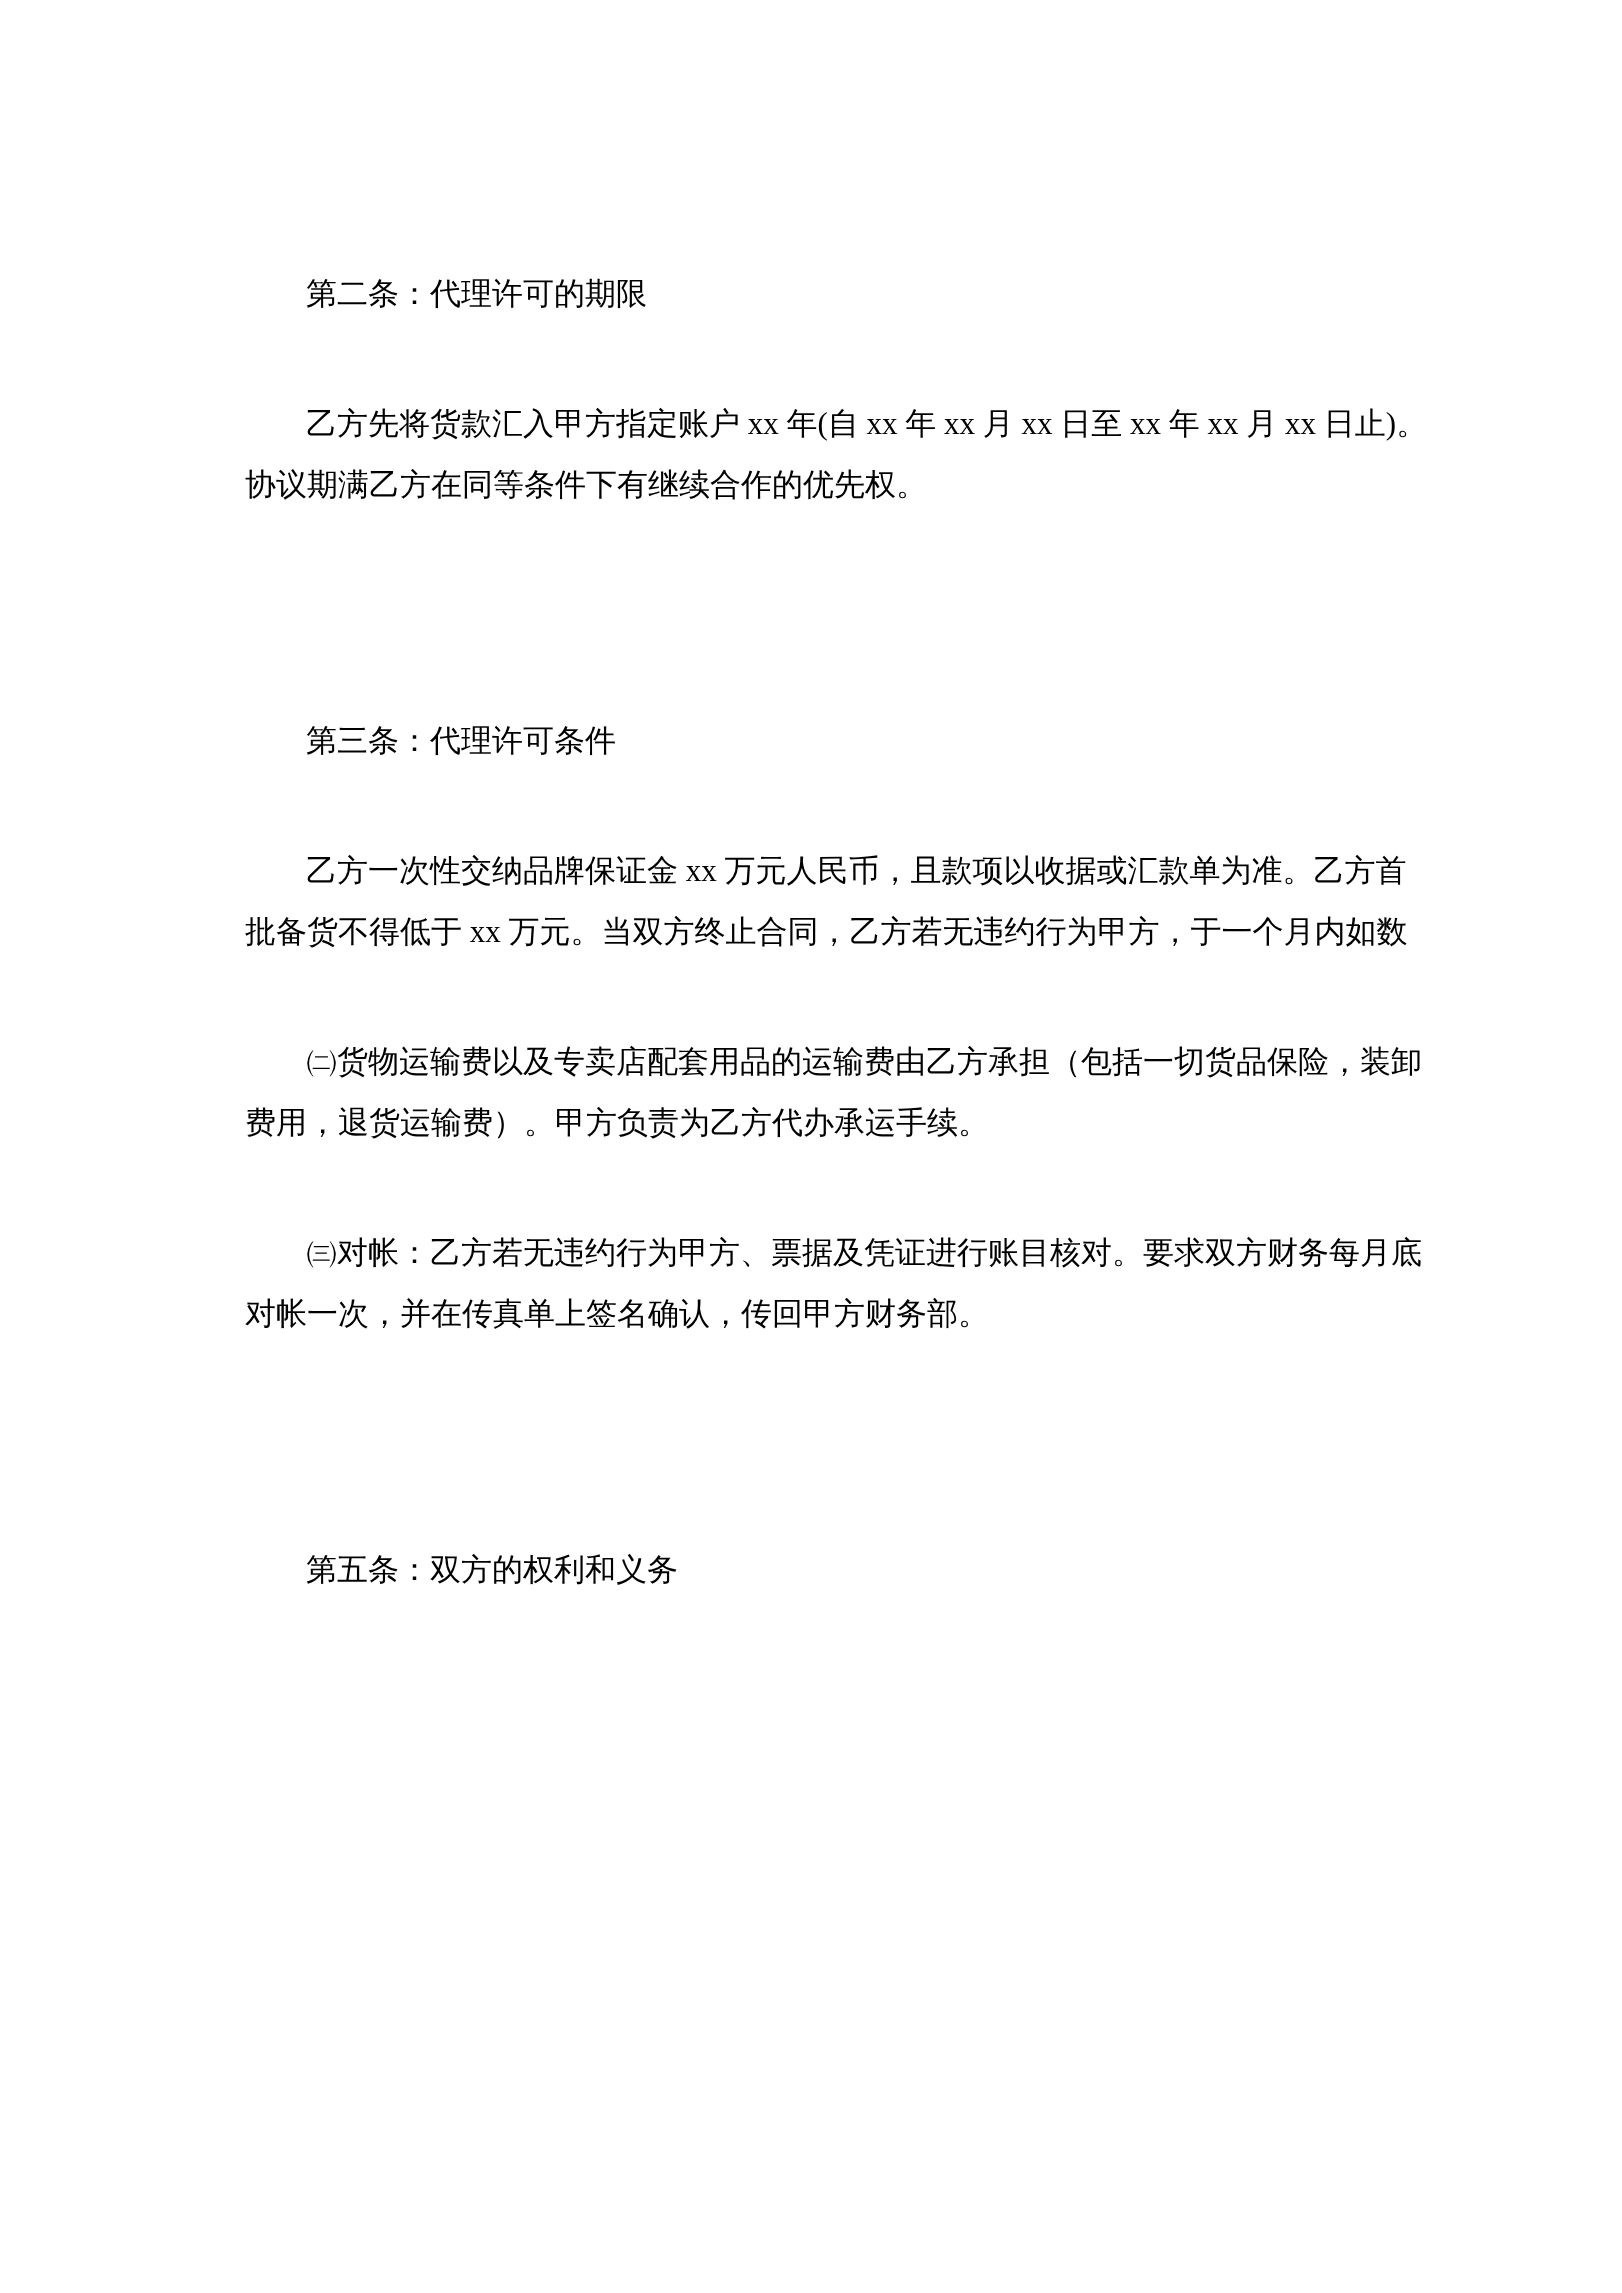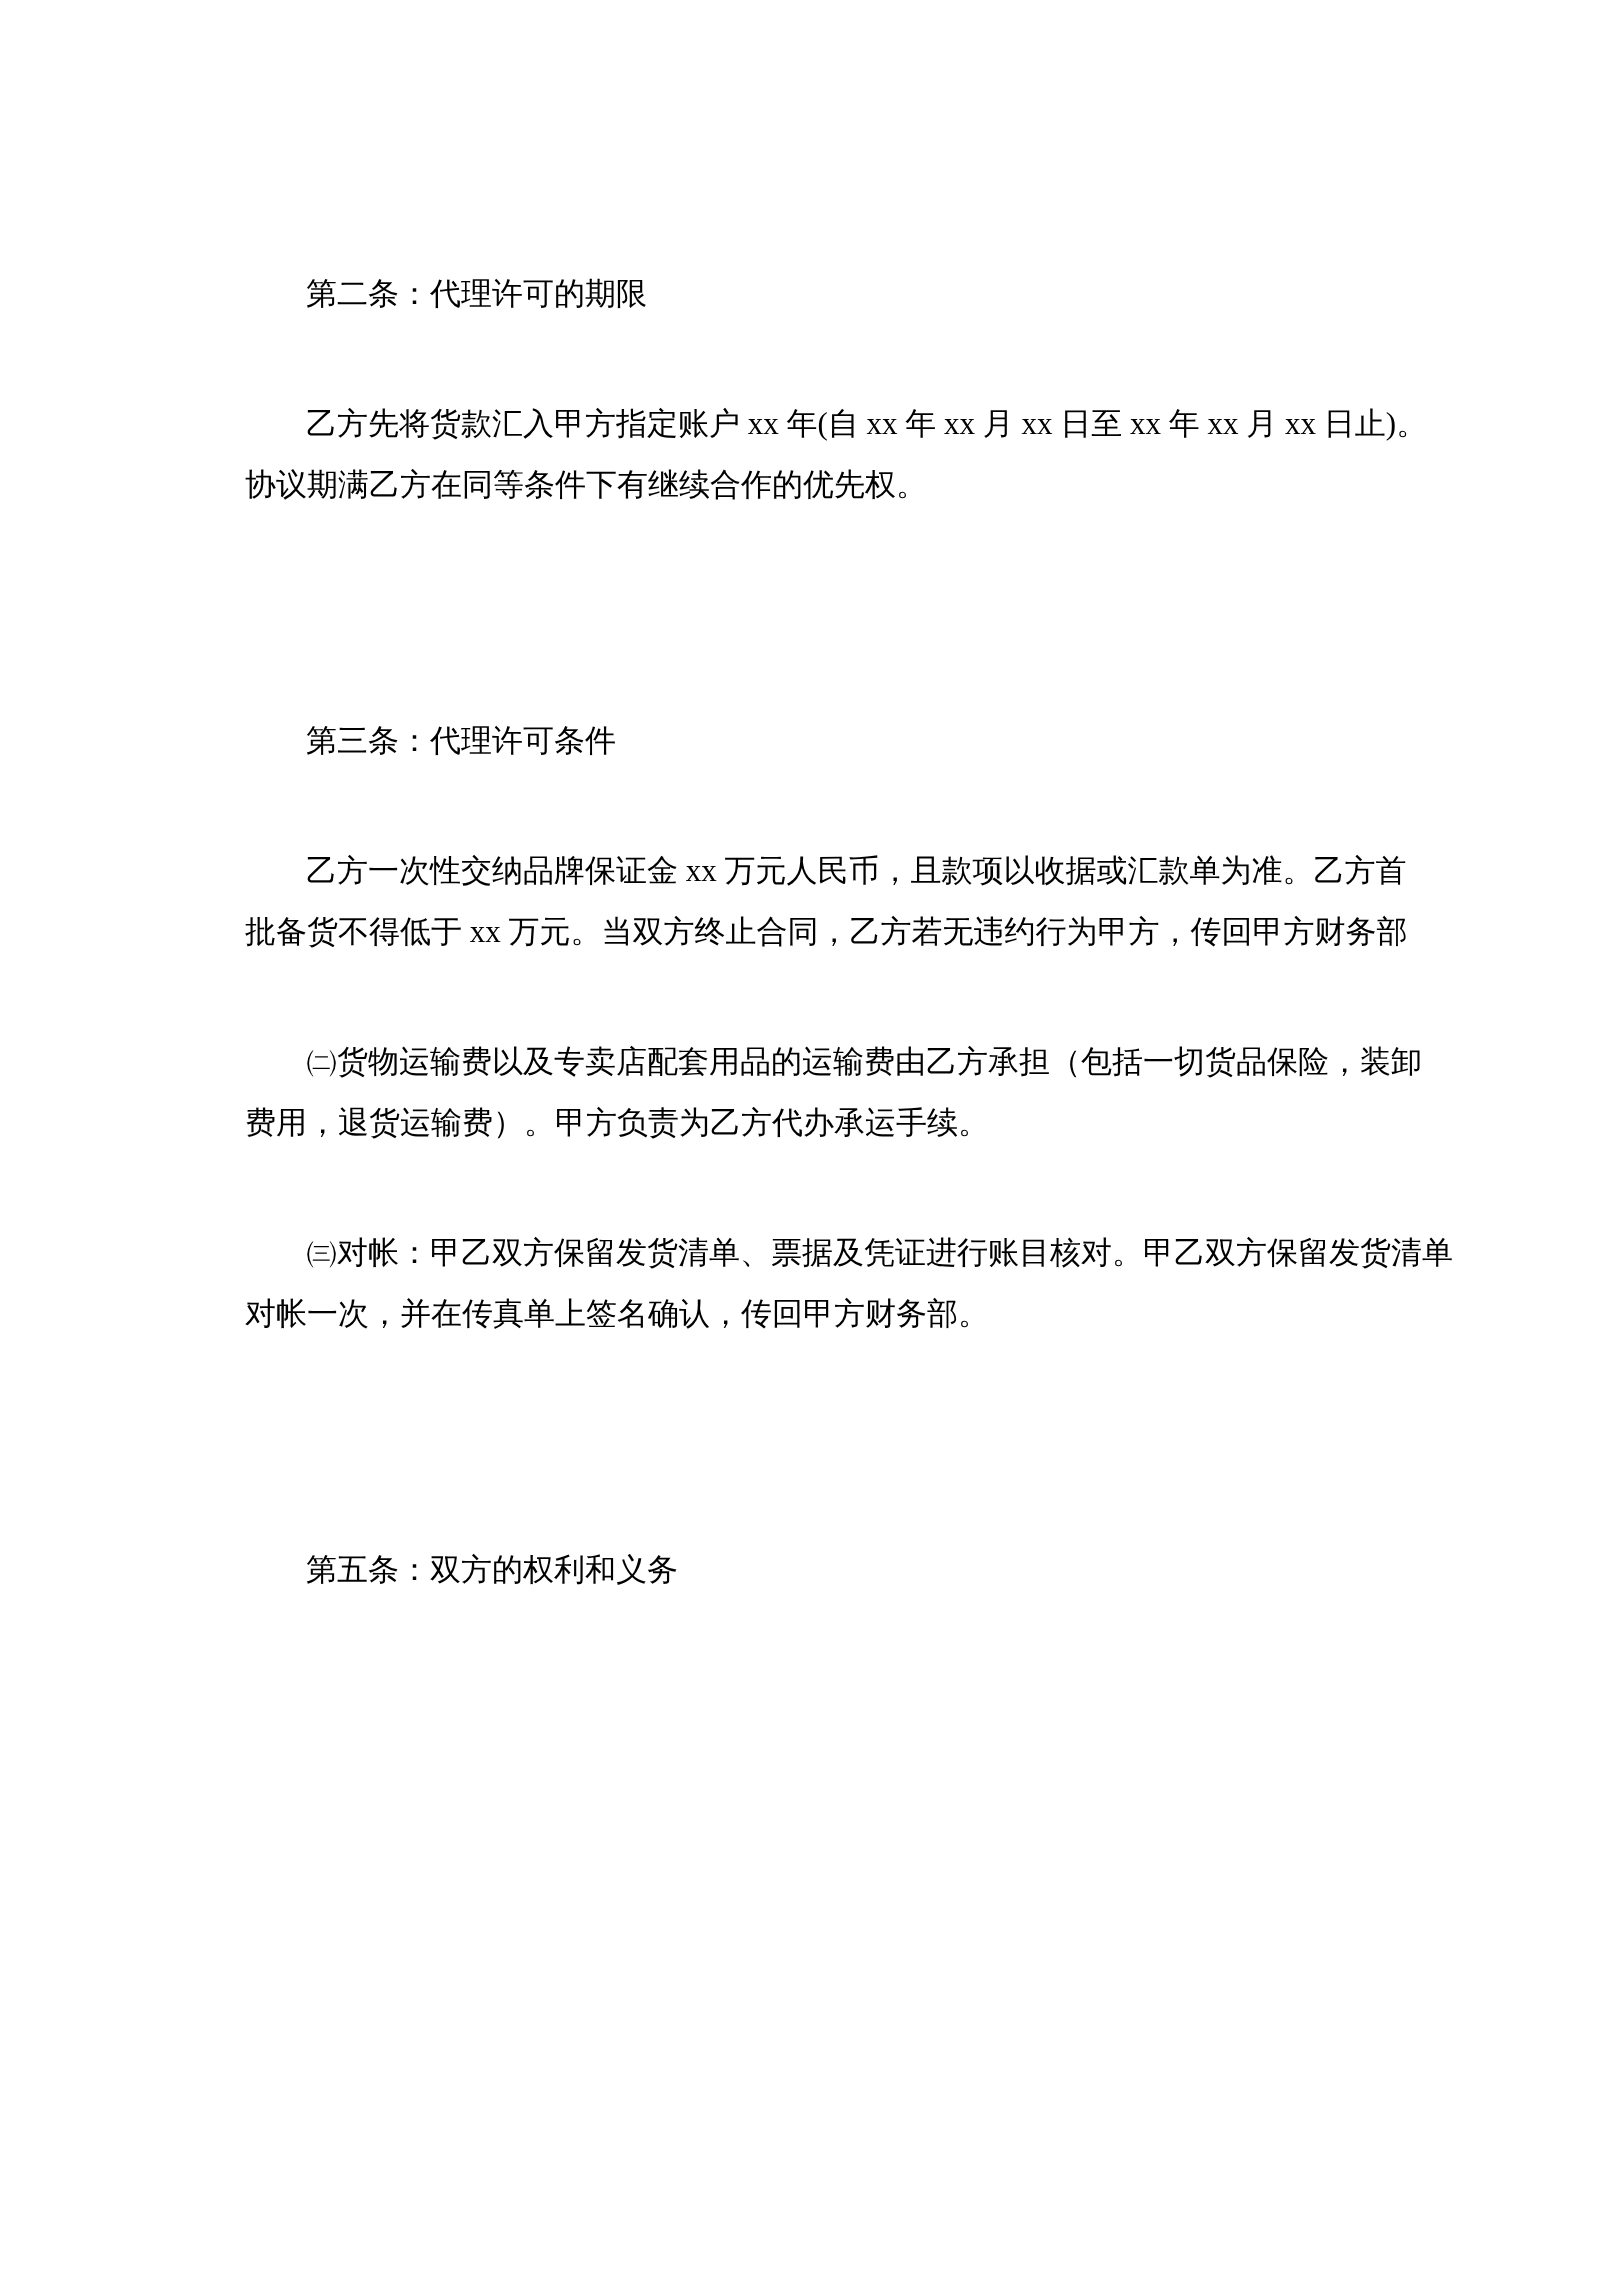--- a/index.html
+++ b/index.html
@@ -48,32 +48,32 @@
     <div class="line first-line">乙方先将货款汇入甲方指定账户 xx 年(自 xx 年 xx 月 xx 日至 xx 年 xx 月 xx 日止)。</div>
     <div class="line">协议期满乙方在同等条件下有继续合作的优先权。</div>
   </div>
 
   <div class="block mt-section">
     <div class="line first-line heading">第三条：代理许可条件</div>
   </div>
 
   <div class="block mt-para">
     <div class="line first-line">乙方一次性交纳品牌保证金 xx 万元人民币，且款项以收据或汇款单为准。乙方首</div>
-    <div class="line">批备货不得低于 xx 万元。当双方终止合同，乙方若无违约行为甲方，传回甲方财务部</div>
+    <div class="line">批备货不得低于 xx 万元。当双方终止合同，乙方若无违约行为甲方，于一个月内如数</div>
   </div>
 
 
 
   <div class="block mt-para">
     <div class="line first-line">㈡货物运输费以及专卖店配套用品的运输费由乙方承担（包括一切货品保险，装卸</div>
     <div class="line">费用，退货运输费）。甲方负责为乙方代办承运手续。</div>
   </div>
 
   <div class="block mt-para">
-    <div class="line first-line">㈢对帐：甲乙双方保留发货清单、票据及凭证进行账目核对。甲乙双方保留发货清单</div>
+    <div class="line first-line">㈢对帐：乙方若无违约行为甲方、票据及凭证进行账目核对。要求双方财务每月底</div>
     <div class="line">对帐一次，并在传真单上签名确认，传回甲方财务部。</div>
   </div>
 
   <div class="block mt-section">
     <div class="line first-line heading">第五条：双方的权利和义务</div>
   </div>
 
 </div>
 
 

